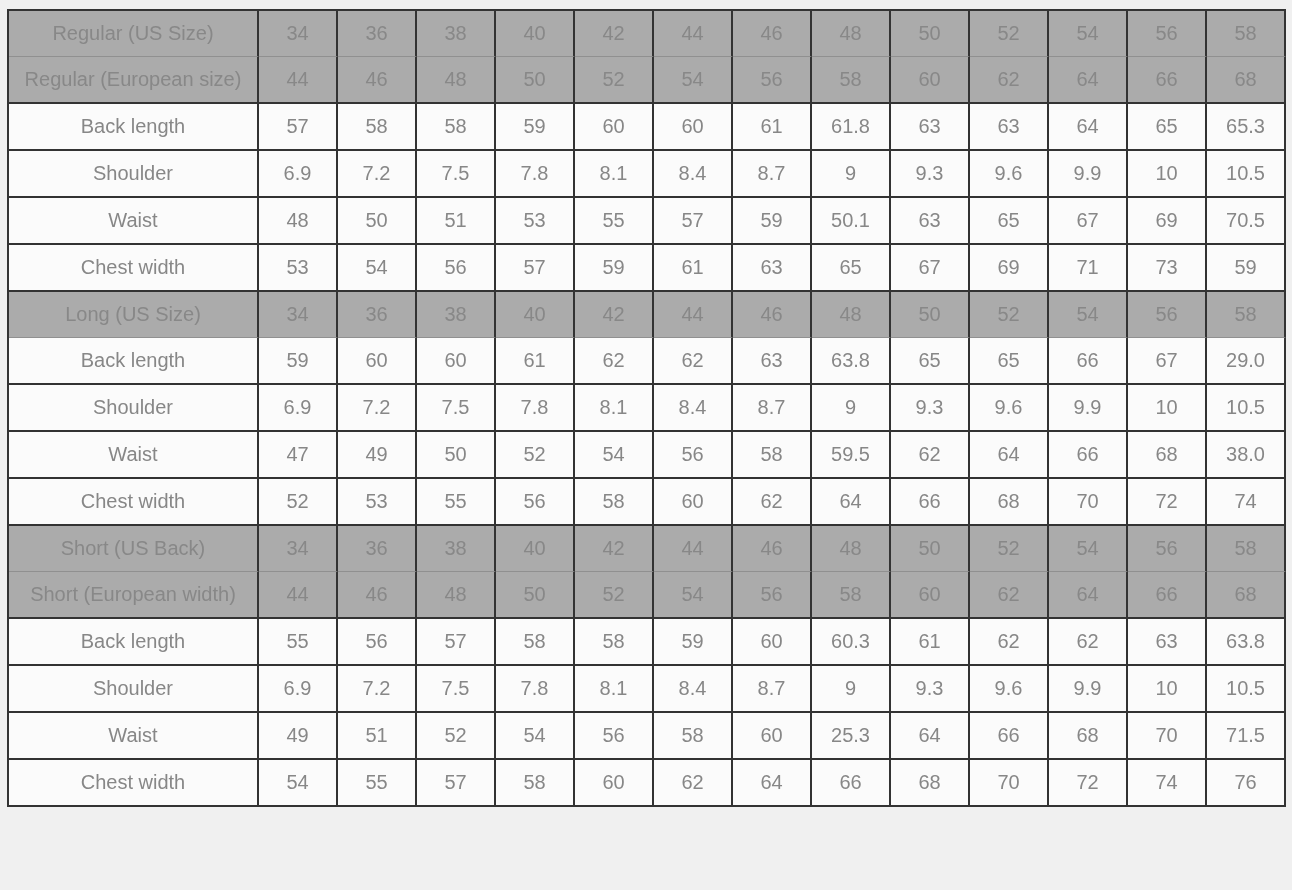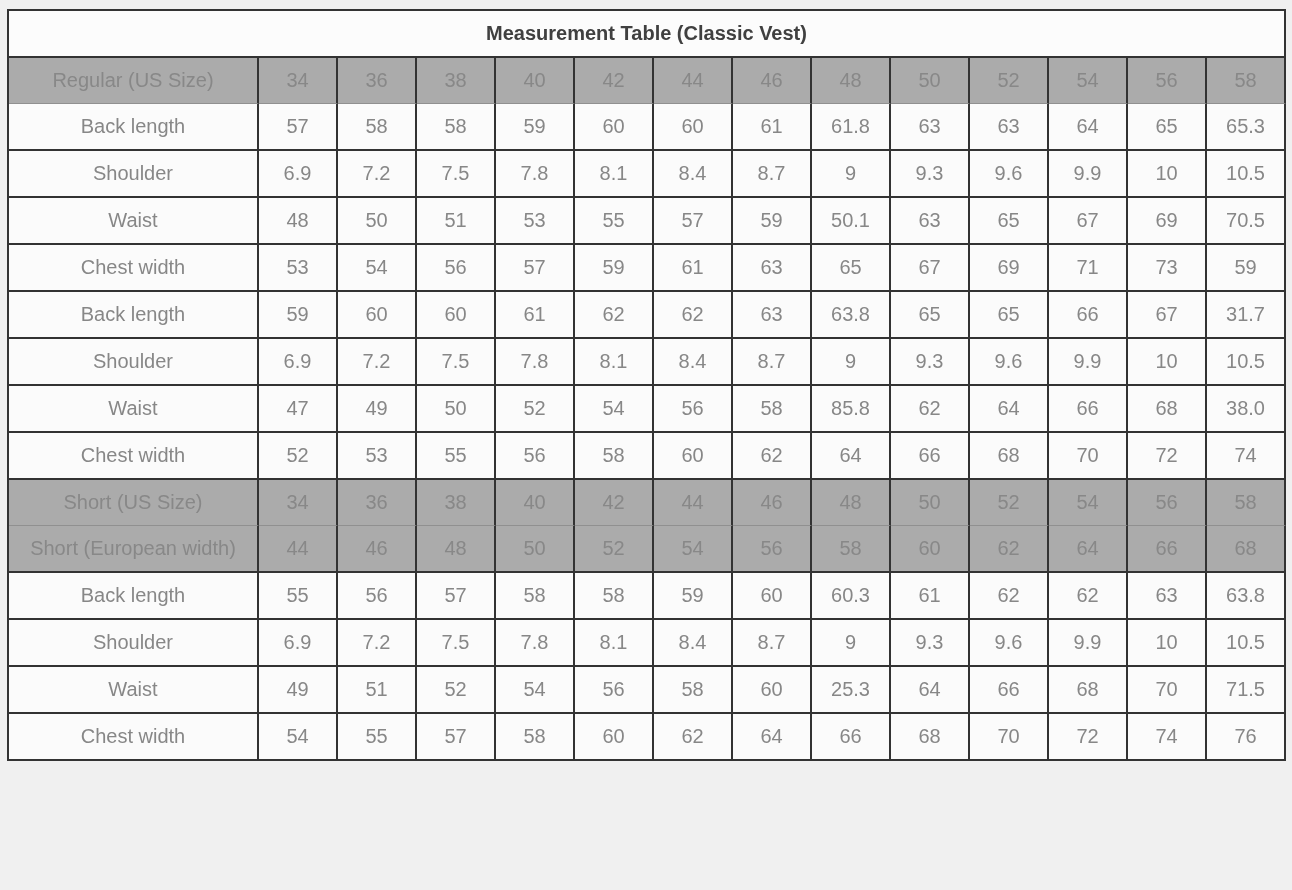--- a/index.html
+++ b/index.html
@@ -72,39 +72,52 @@
         <col>
         <col>
         <col>
         <col>
         <col>
         <col>
         <col>
         <col>
       </colgroup>
     <tbody>
-      <tr>
-        <td class="title-cell" colspan="14">Measurement Table (Classic Vest)</td>
-      </tr>
 
     <tr class="size-row size-row-first">
           <td class="row-label">Regular (US Size)</td>
           <td>34</td>
           <td>36</td>
           <td>38</td>
           <td>40</td>
           <td>42</td>
           <td>44</td>
           <td>46</td>
           <td>48</td>
           <td>50</td>
           <td>52</td>
           <td>54</td>
           <td>56</td>
           <td>58</td>
+        </tr>
+        <tr class="size-row">
+          <td class="row-label">Regular (European size)</td>
+          <td>44</td>
+          <td>46</td>
+          <td>48</td>
+          <td>50</td>
+          <td>52</td>
+          <td>54</td>
+          <td>56</td>
+          <td>58</td>
+          <td>60</td>
+          <td>62</td>
+          <td>64</td>
+          <td>66</td>
+          <td>68</td>
         </tr>
         <tr class="data-row">
           <td class="row-label">Back length</td>
           <td>57</td>
           <td>58</td>
           <td>58</td>
           <td>59</td>
           <td>60</td>
           <td>60</td>
           <td>61</td>
@@ -156,35 +169,51 @@
           <td>59</td>
           <td>61</td>
           <td>63</td>
           <td>65</td>
           <td>67</td>
           <td>69</td>
           <td>71</td>
           <td>73</td>
           <td>59</td>
         </tr>
+        <tr class="size-row size-row-first">
+          <td class="row-label">Long (US Size)</td>
+          <td>34</td>
+          <td>36</td>
+          <td>38</td>
+          <td>40</td>
+          <td>42</td>
+          <td>44</td>
+          <td>46</td>
+          <td>48</td>
+          <td>50</td>
+          <td>52</td>
+          <td>54</td>
+          <td>56</td>
+          <td>58</td>
+        </tr>
         <tr class="data-row">
           <td class="row-label">Back length</td>
           <td>59</td>
           <td>60</td>
           <td>60</td>
           <td>61</td>
           <td>62</td>
           <td>62</td>
           <td>63</td>
           <td>63.8</td>
           <td>65</td>
           <td>65</td>
           <td>66</td>
           <td>67</td>
-          <td>31.7</td>
+          <td>29.0</td>
         </tr>
         <tr class="data-row">
           <td class="row-label">Shoulder</td>
           <td>6.9</td>
           <td>7.2</td>
           <td>7.5</td>
           <td>7.8</td>
           <td>8.1</td>
           <td>8.4</td>
           <td>8.7</td>
@@ -197,21 +226,21 @@
         </tr>
         <tr class="data-row">
           <td class="row-label">Waist</td>
           <td>47</td>
           <td>49</td>
           <td>50</td>
           <td>52</td>
           <td>54</td>
           <td>56</td>
           <td>58</td>
-          <td>85.8</td>
+          <td>59.5</td>
           <td>62</td>
           <td>64</td>
           <td>66</td>
           <td>68</td>
           <td>38.0</td>
         </tr>
         <tr class="data-row">
           <td class="row-label">Chest width</td>
           <td>52</td>
           <td>53</td>
@@ -221,21 +250,21 @@
           <td>60</td>
           <td>62</td>
           <td>64</td>
           <td>66</td>
           <td>68</td>
           <td>70</td>
           <td>72</td>
           <td>74</td>
         </tr>
         <tr class="size-row size-row-first">
-          <td class="row-label">Short (US Size)</td>
+          <td class="row-label">Short (US Back)</td>
           <td>34</td>
           <td>36</td>
           <td>38</td>
           <td>40</td>
           <td>42</td>
           <td>44</td>
           <td>46</td>
           <td>48</td>
           <td>50</td>
           <td>52</td>

